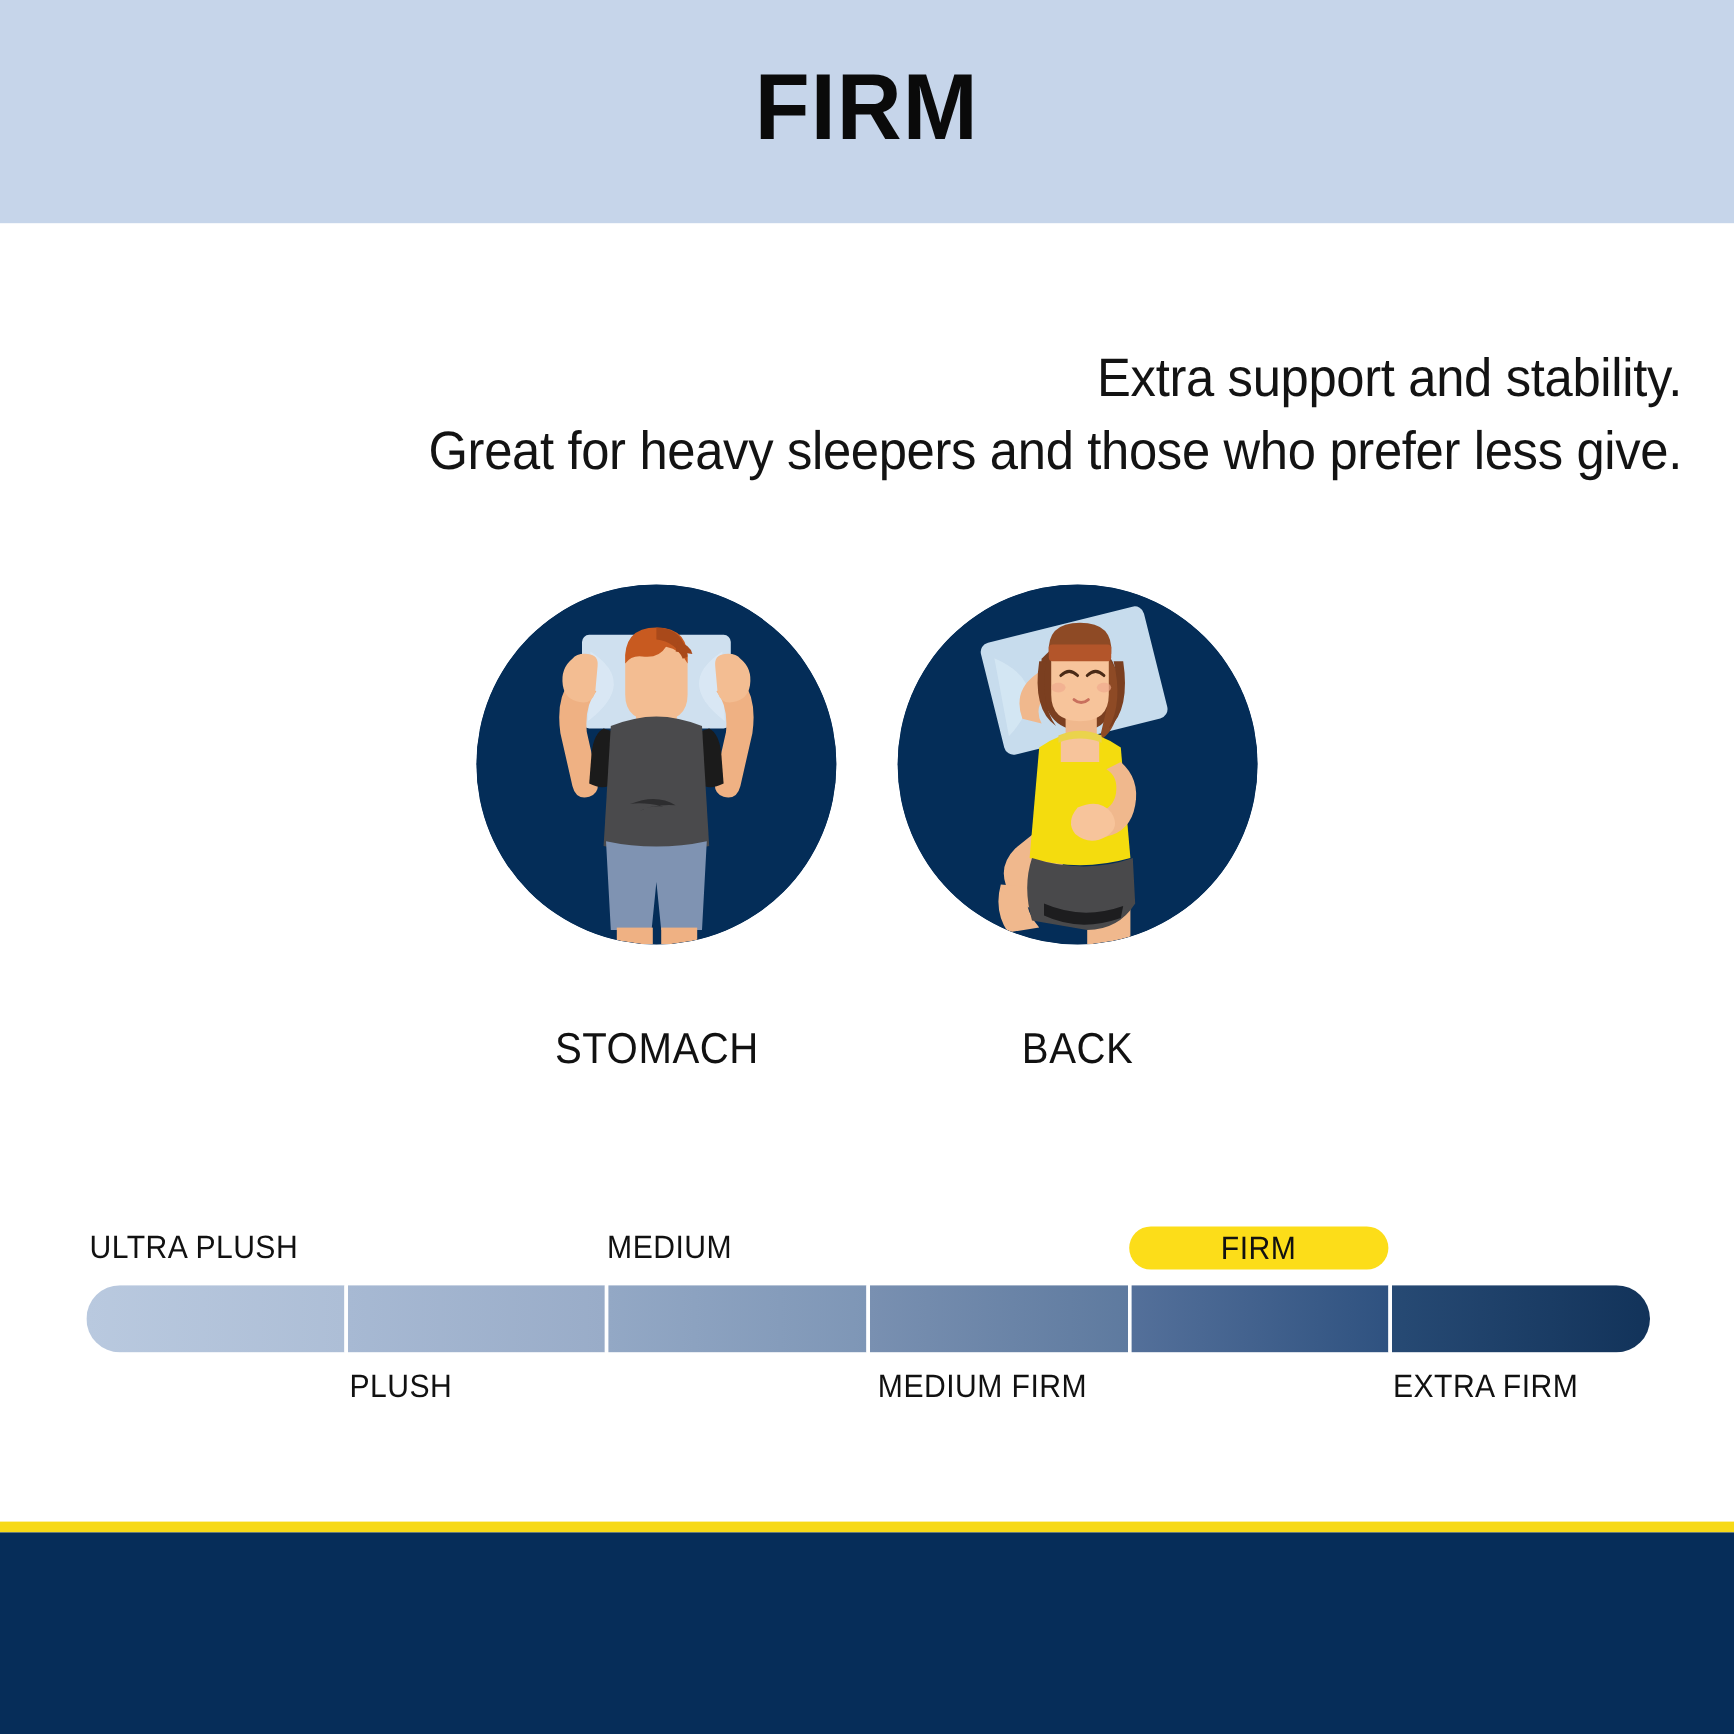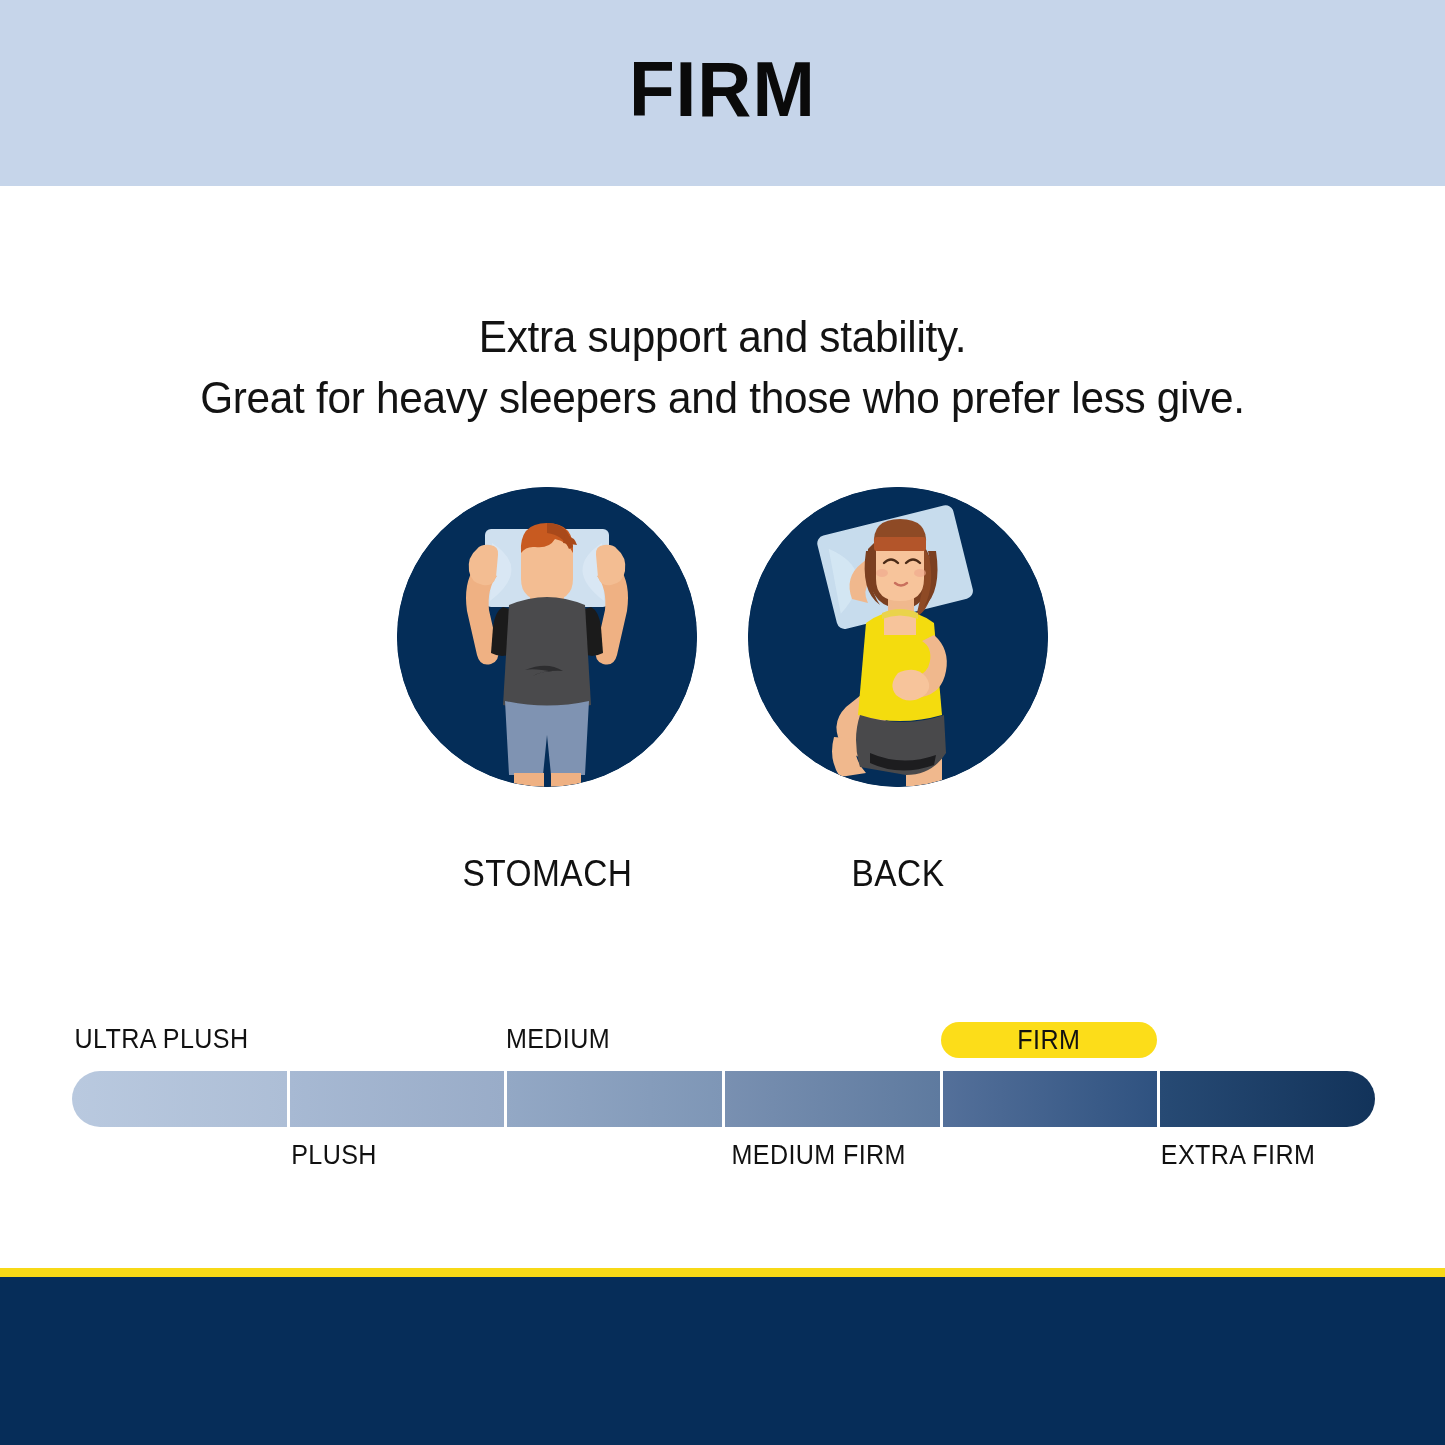--- a/index.html
+++ b/index.html
@@ -35,23 +35,23 @@
     letter-spacing: 1px;
     color: #0a0a0a;
     line-height: 1;
     transform: scaleX(0.96);
   }
 
   
   .subtitle-wrap {
     position: absolute;
     left: 0;
-    top: 306px;
-    width: 1445px;
-    text-align: center;
+    top: 284px;
+    width: 1445px;
+    text-align: right;
   }
   .subtitle-line {
     font-family: "Liberation Sans", sans-serif;
     font-size: 45px;
     font-weight: 400;
     color: #131313;
     line-height: 61px;
     letter-spacing: -0.3px;
     transform: scaleX(0.94);
   }

